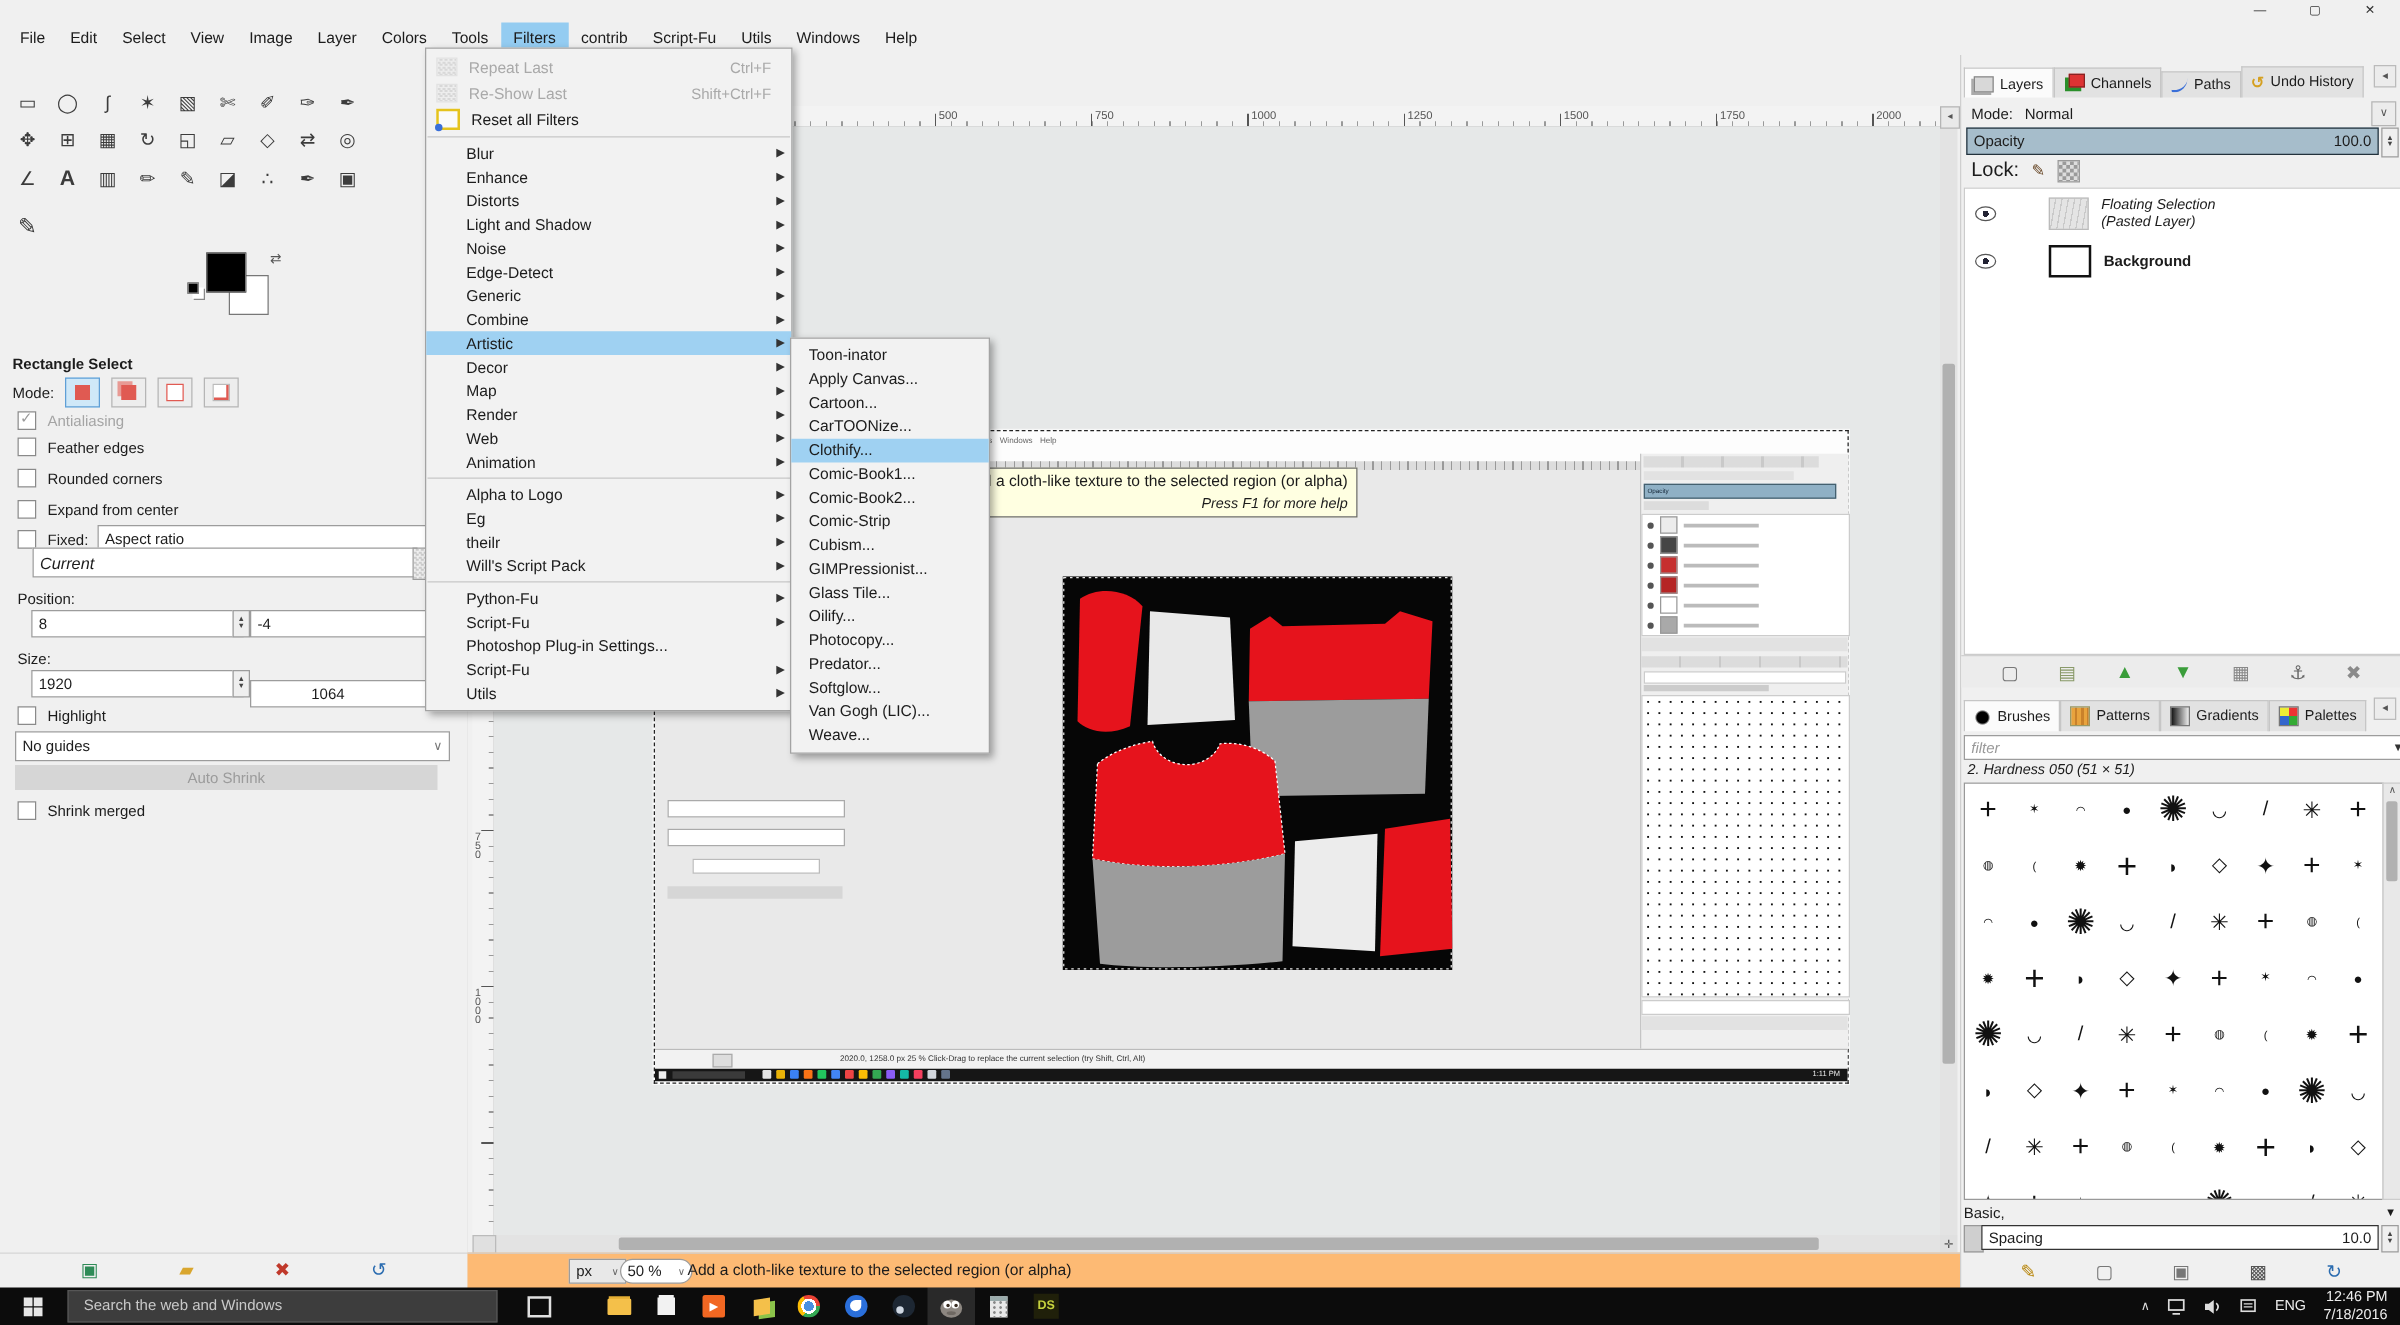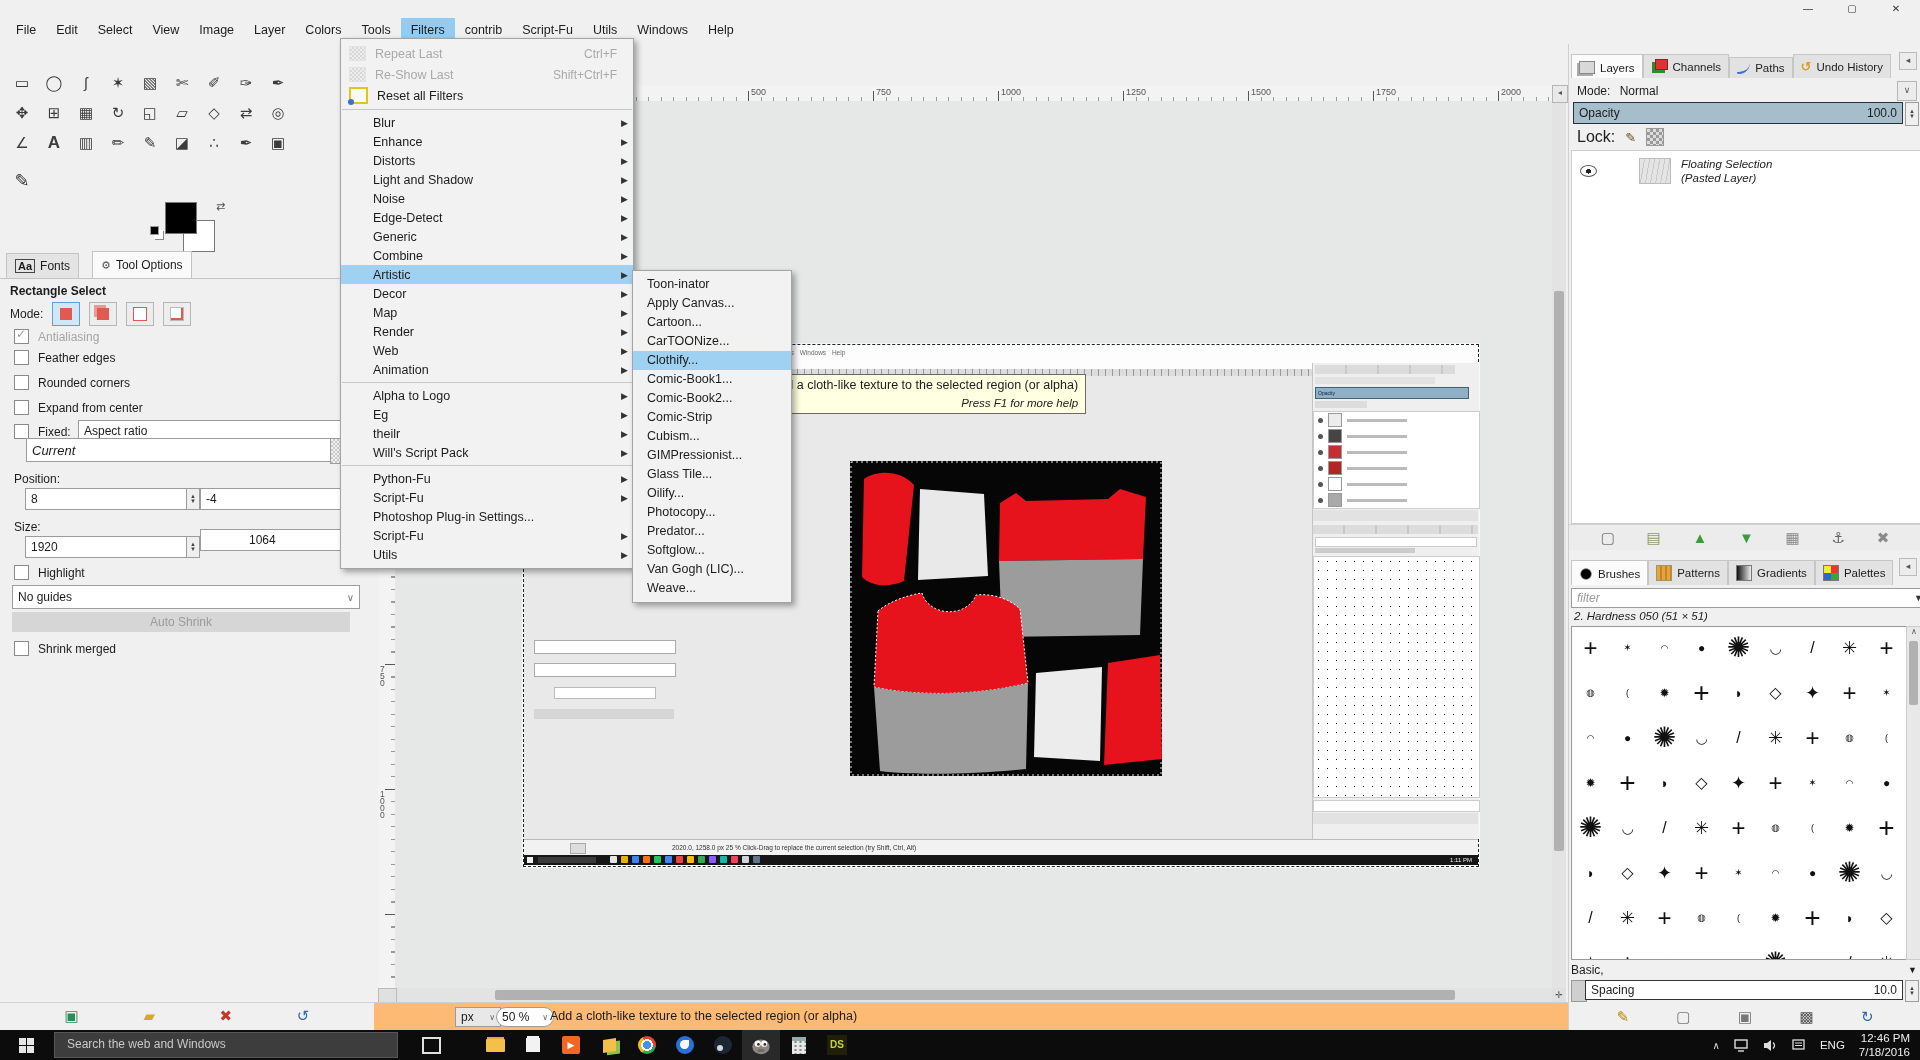--- a/index.html
+++ b/index.html
@@ -101,30 +101,20 @@
 
   <div class="abs leftdock">
     <div class="abs" style="left:6px;top:24px;width:300px;"><div class="tool-cell" style="display: inline-block;">▭</div><div class="tool-cell" style="display: inline-block;">◯</div><div class="tool-cell" style="display: inline-block;">ʃ</div><div class="tool-cell" style="display: inline-block;">✶</div><div class="tool-cell" style="display: inline-block;">▧</div><div class="tool-cell" style="display: inline-block;">✄</div><div class="tool-cell" style="display: inline-block;">✐</div><div class="tool-cell" style="display: inline-block;">✑</div><div class="tool-cell" style="display: inline-block;">✒</div><div class="tool-cell" style="display: inline-block;">✥</div><div class="tool-cell" style="display: inline-block;">⊞</div><div class="tool-cell" style="display: inline-block;">▦</div><div class="tool-cell" style="display: inline-block;">↻</div><div class="tool-cell" style="display: inline-block;">◱</div><div class="tool-cell" style="display: inline-block;">▱</div><div class="tool-cell" style="display: inline-block;">◇</div><div class="tool-cell" style="display: inline-block;">⇄</div><div class="tool-cell" style="display: inline-block;">◎</div><div class="tool-cell" style="display: inline-block;">∠</div><div class="tool-cell" style="display: inline-block; font-weight: bold; font-size: 17px;">A</div><div class="tool-cell" style="display: inline-block;">▥</div><div class="tool-cell" style="display: inline-block;">✏</div><div class="tool-cell" style="display: inline-block;">✎</div><div class="tool-cell" style="display: inline-block;">◪</div><div class="tool-cell" style="display: inline-block;">∴</div><div class="tool-cell" style="display: inline-block;">✒</div><div class="tool-cell" style="display: inline-block;">▣</div></div>
     <div class="abs tool-cell" style="left:6px;top:122px;font-size:18px;color:#333;">✎</div>
 
     <div class="abs" style="left:165px;top:158px;width:30px;height:30px;background:#000;border:1px solid #777;z-index:3;"></div>
     <div class="abs" style="left:183px;top:176px;width:30px;height:30px;background:#fff;border:1px solid #777;"></div>
     <div class="abs" style="left:216px;top:156px;font-size:11px;color:#555;">⇄</div>
     <div class="abs" style="left:150px;top:182px;width:7px;height:7px;background:#000;border:1px solid #999;box-shadow:4px 4px 0 #fff,5px 5px 0 #888;"></div>
 
-    <div class="tabbar">
-      <div class="ltab" style="left:6px;">
-        <span style="border:1px solid #444;padding:0 2px;font-weight:bold;font-size:11px;">Aa</span>
-        <span>Fonts</span>
-      </div>
-      <div class="ltab active" style="left:92px;">
-        <span style="font-size:11px;color:#555;">⚙</span>
-        <span>Tool Options</span>
-      </div>
-    </div>
 
     <div class="abs" style="left:10px;top:240px;font-weight:bold;font-size:12px;">Rectangle Select</div>
     <div class="optrow" style="left:10px;top:258px;">
       <span>Mode:</span>
       <span class="modebtn sel">
           <span class="modesq"></span>
         </span>
       <span class="modebtn">
           <span class="modesq" style="box-shadow:-3px -3px 0 #e89a94;"></span>
         </span>
@@ -176,21 +166,21 @@
       </div>
 
     <div class="abs" style="left:14px;top:476px;font-size:12px;">Size:</div>
     <div class="field" style="left:25px;top:492px;width:158px;height:20px;">
         <span>1920</span>
       </div>
     <div class="spin" style="left:186px;top:492px;height:20px;">
         <span>▲</span>
         <span>▼</span>
       </div>
-    <div class="field" style="left:200px;top:485px;width:140px;height:20px;padding-left:48px;">
+    <div class="field" style="left:200px;top:500px;width:140px;height:20px;padding-left:48px;">
         <span>1064</span>
       </div>
 
     <div class="optrow" style="left:14px;top:521px;">
       <span class="cb"></span>
       <span>Highlight</span>
     </div>
     <div class="field" style="left:12px;top:541px;width:336px;height:22px;justify-content:space-between;">
       <span>No guides</span>
       <span style="color:#777;font-size:10px;">∨</span>
@@ -393,20 +383,25 @@
     </div>
 
     <div class="abs" style="left:2px;top:106px;width:348px;height:372px;background:#fff;border:1px solid #ccc;">
       <div style="display:flex;align-items:center;gap:10px;padding:6px 8px;">
         <span class="eye"></span>
         <span style="width:30px;height:24px;background:#e4e4e4;border:1px solid #bbb;margin-left:32px;background-image:repeating-linear-gradient(100deg,transparent 0 4px,#c9c9c9 4px 5px);"></span>
         <span style="font-style:italic;font-size:11.5px;line-height:1.25;">
           <span>Floating Selection</span><br><span>(Pasted Layer)</span>
         </span>
       </div>
+      <div style="display:flex;align-items:center;gap:10px;padding:4px 8px;">
+        <span class="eye"></span>
+        <span style="width:30px;height:22px;background:#fff;border:2px solid #111;margin-left:32px;"></span>
+        <span style="font-weight:bold;font-size:12px;">Background</span>
+      </div>
     </div>
 
     <div class="footrow" style="left:0;top:480px;width:352px;height:25px;background:#ececec;border-top:1px solid #d0d0d0;">
         <span style="color: rgb(119, 119, 119);">▢</span>
         <span style="color: rgb(138, 154, 106);">▤</span>
         <span style="color: rgb(58, 157, 58);">▲</span>
         <span style="color: rgb(58, 157, 58);">▼</span>
         <span style="color: rgb(136, 136, 136);">▦</span>
         <span style="color: rgb(102, 102, 102);">⚓</span>
         <span style="color: rgb(138, 138, 138);">✖</span>

